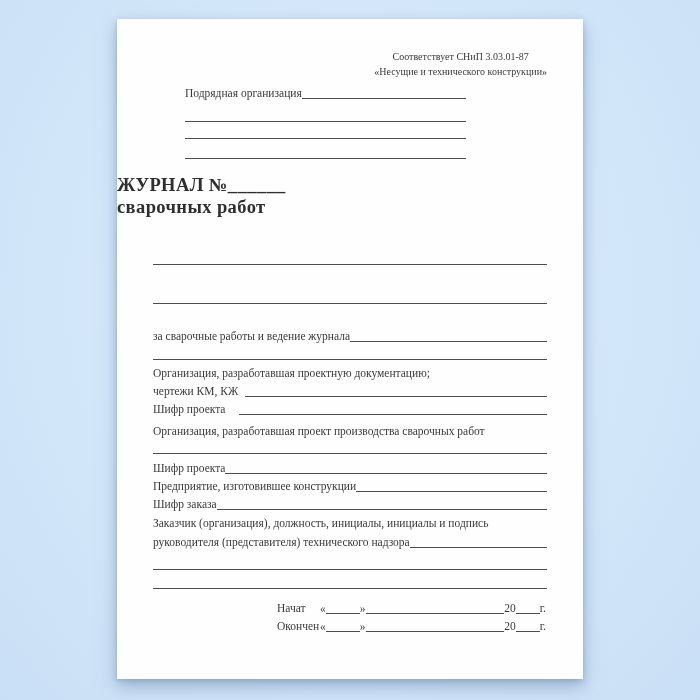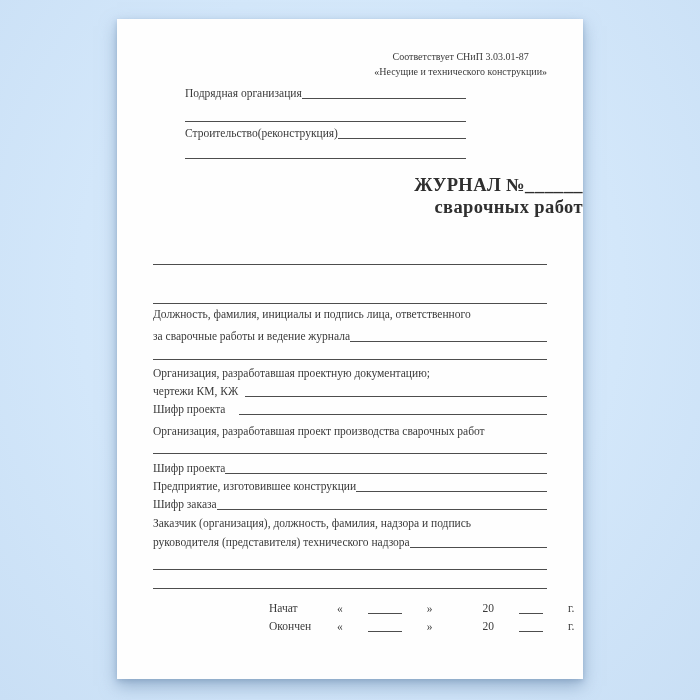--- a/index.html
+++ b/index.html
@@ -12,35 +12,35 @@
     position:absolute; left:117px; top:19px; width:466px; height:660px;
     background:#fefefe;
     box-shadow: 0 7px 16px rgba(104,134,172,0.55), 0 2px 5px rgba(104,134,172,0.35);
     color:#373737;
   }
   .note {
     position:absolute; top:30px; right:36px; text-align:center;
     font-size:10px; line-height:15px; color:#3a3a3a;
   }
   .title {
-    position:absolute; left:0; right:0; top:155px; text-align:right;
+    position:absolute; left:0; right:0; top:155px; text-align:left;
     font-weight:bold; font-size:18.5px; line-height:22px; color:#2f2f2f;
     letter-spacing:0.4px;
   }
   .row {
     position:absolute; display:flex; height:14px;
     font-size:11.5px; line-height:13px; color:#3a3a3a;
   }
   .w-short { left:36px; width:281px;margin-left:32px; }
   .w-full  { left:36px; width:394px; }
   .lbl { white-space:pre; flex:0 0 auto; }
   .fill { flex:1 1 auto; border-bottom:1px solid #4d4d4d; margin-bottom:2px; }
   .fill.gap-s { margin-left:4px; }
   .fill.gap-m { margin-left:14px; }
-  .daterow { left:152px; width:269px;gap:25px; }
+  .daterow { left:160px; width:269px; }
   .dlabel  { width:43px; }
   .f-fixed34 { flex:0 0 34px; }
   .f-fixed24 { flex:0 0 24px; }
 </style>
 </head>
 <body>
 
 <div id="stage">
   <div id="paper">
 
@@ -50,42 +50,38 @@
     </div>
 
     <div class="row w-short" style="top:68px">
       <span class="lbl">Подрядная организация</span>
         <span class="fill"></span>
     </div>
     <div class="row w-short" style="top:91px">
       <span class="fill"></span>
     </div>
     <div class="row w-short" style="top:108px">
-      <span class="lbl">Строительство(реконструкция)</span>
         <span class="fill"></span>
     </div>
     <div class="row w-short" style="top:128px">
       <span class="fill"></span>
     </div>
 
     <div class="title">
       <div>ЖУРНАЛ №______</div>
       <div>сварочных работ</div>
     </div>
 
     <div class="row w-full" style="top:234px">
       <span class="fill"></span>
     </div>
     <div class="row w-full" style="top:273px">
       <span class="fill"></span>
     </div>
 
-    <div class="row w-full" style="top:289px">
-      <span class="lbl">Должность, фамилия, инициалы и подпись лица, ответственного</span>
-    </div>
     <div class="row w-full" style="top:311px">
       <span class="lbl">за сварочные работы и ведение журнала</span>
         <span class="fill"></span>
     </div>
     <div class="row w-full" style="top:329px">
       <span class="fill"></span>
     </div>
 
     <div class="row w-full" style="top:366px">
       <span class="lbl">чертежи КМ, КЖ </span>
@@ -111,21 +107,21 @@
     </div>
     <div class="row w-full" style="top:461px">
       <span class="lbl">Предприятие, изготовившее конструкции</span>
         <span class="fill"></span>
     </div>
     <div class="row w-full" style="top:479px">
       <span class="lbl">Шифр заказа</span>
         <span class="fill"></span>
     </div>
     <div class="row w-full" style="top:498px">
-      <span class="lbl">Заказчик (организация), должность, фамилия, надзора и подпись</span>
+      <span class="lbl">Заказчик (организация), должность, инициалы, инициалы и подпись</span>
     </div>
     <div class="row w-full" style="top:517px">
       <span class="lbl">руководителя (представителя) технического надзора</span>
         <span class="fill"></span>
     </div>
     <div class="row w-full" style="top:539px">
       <span class="fill"></span>
     </div>
     <div class="row w-full" style="top:558px">
       <span class="fill"></span>

